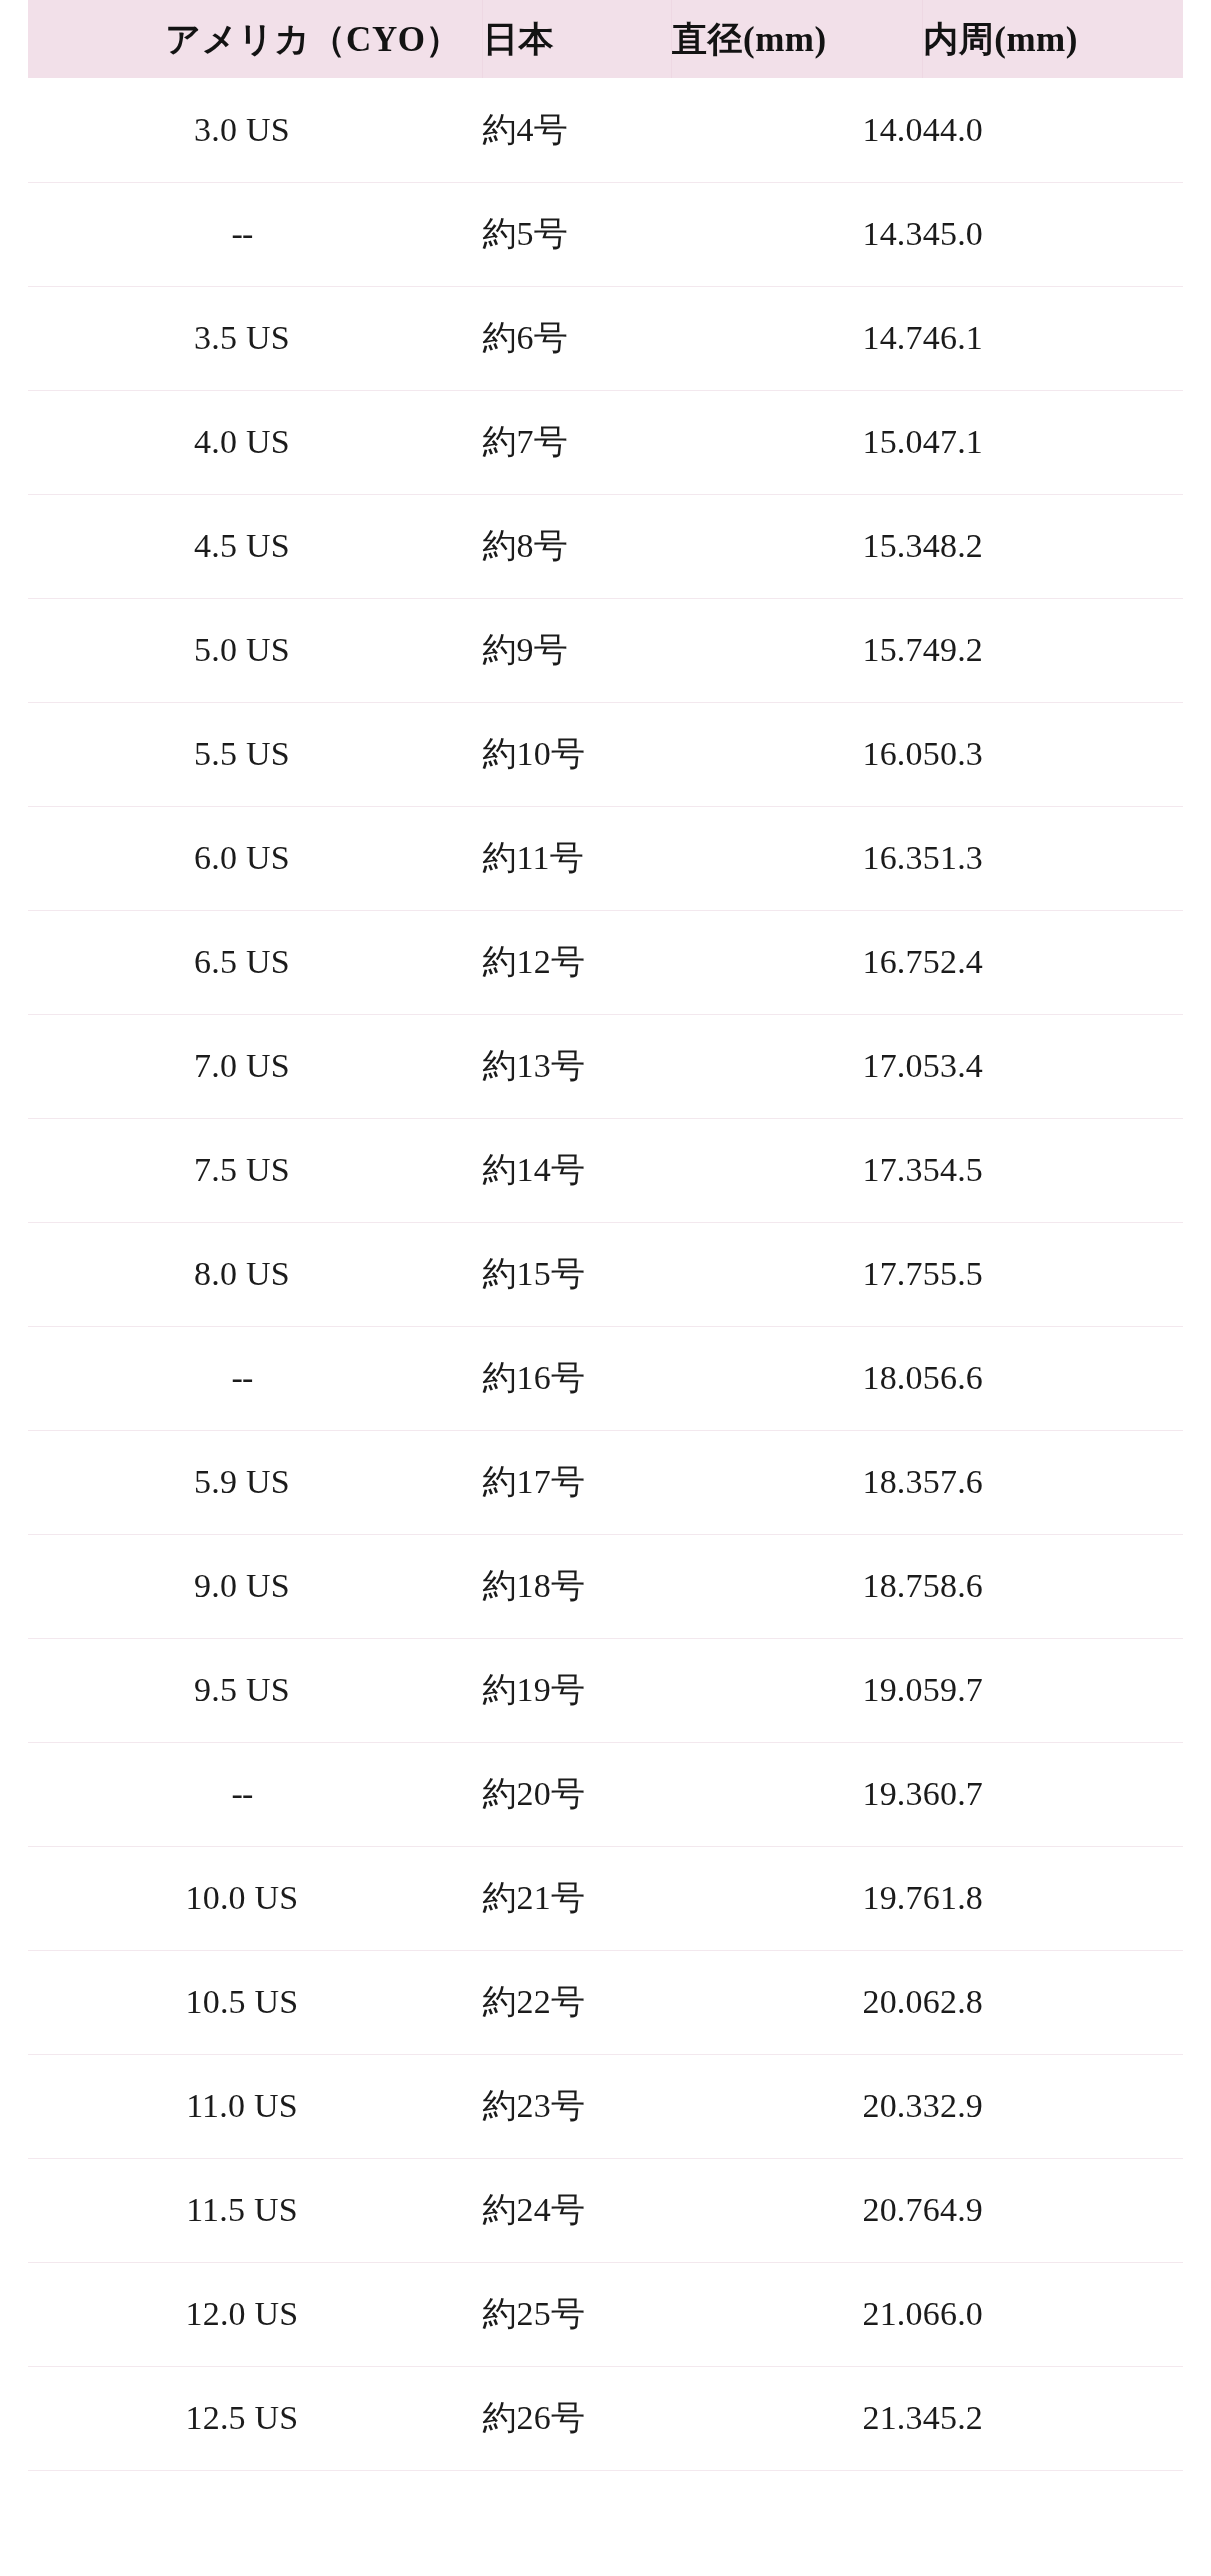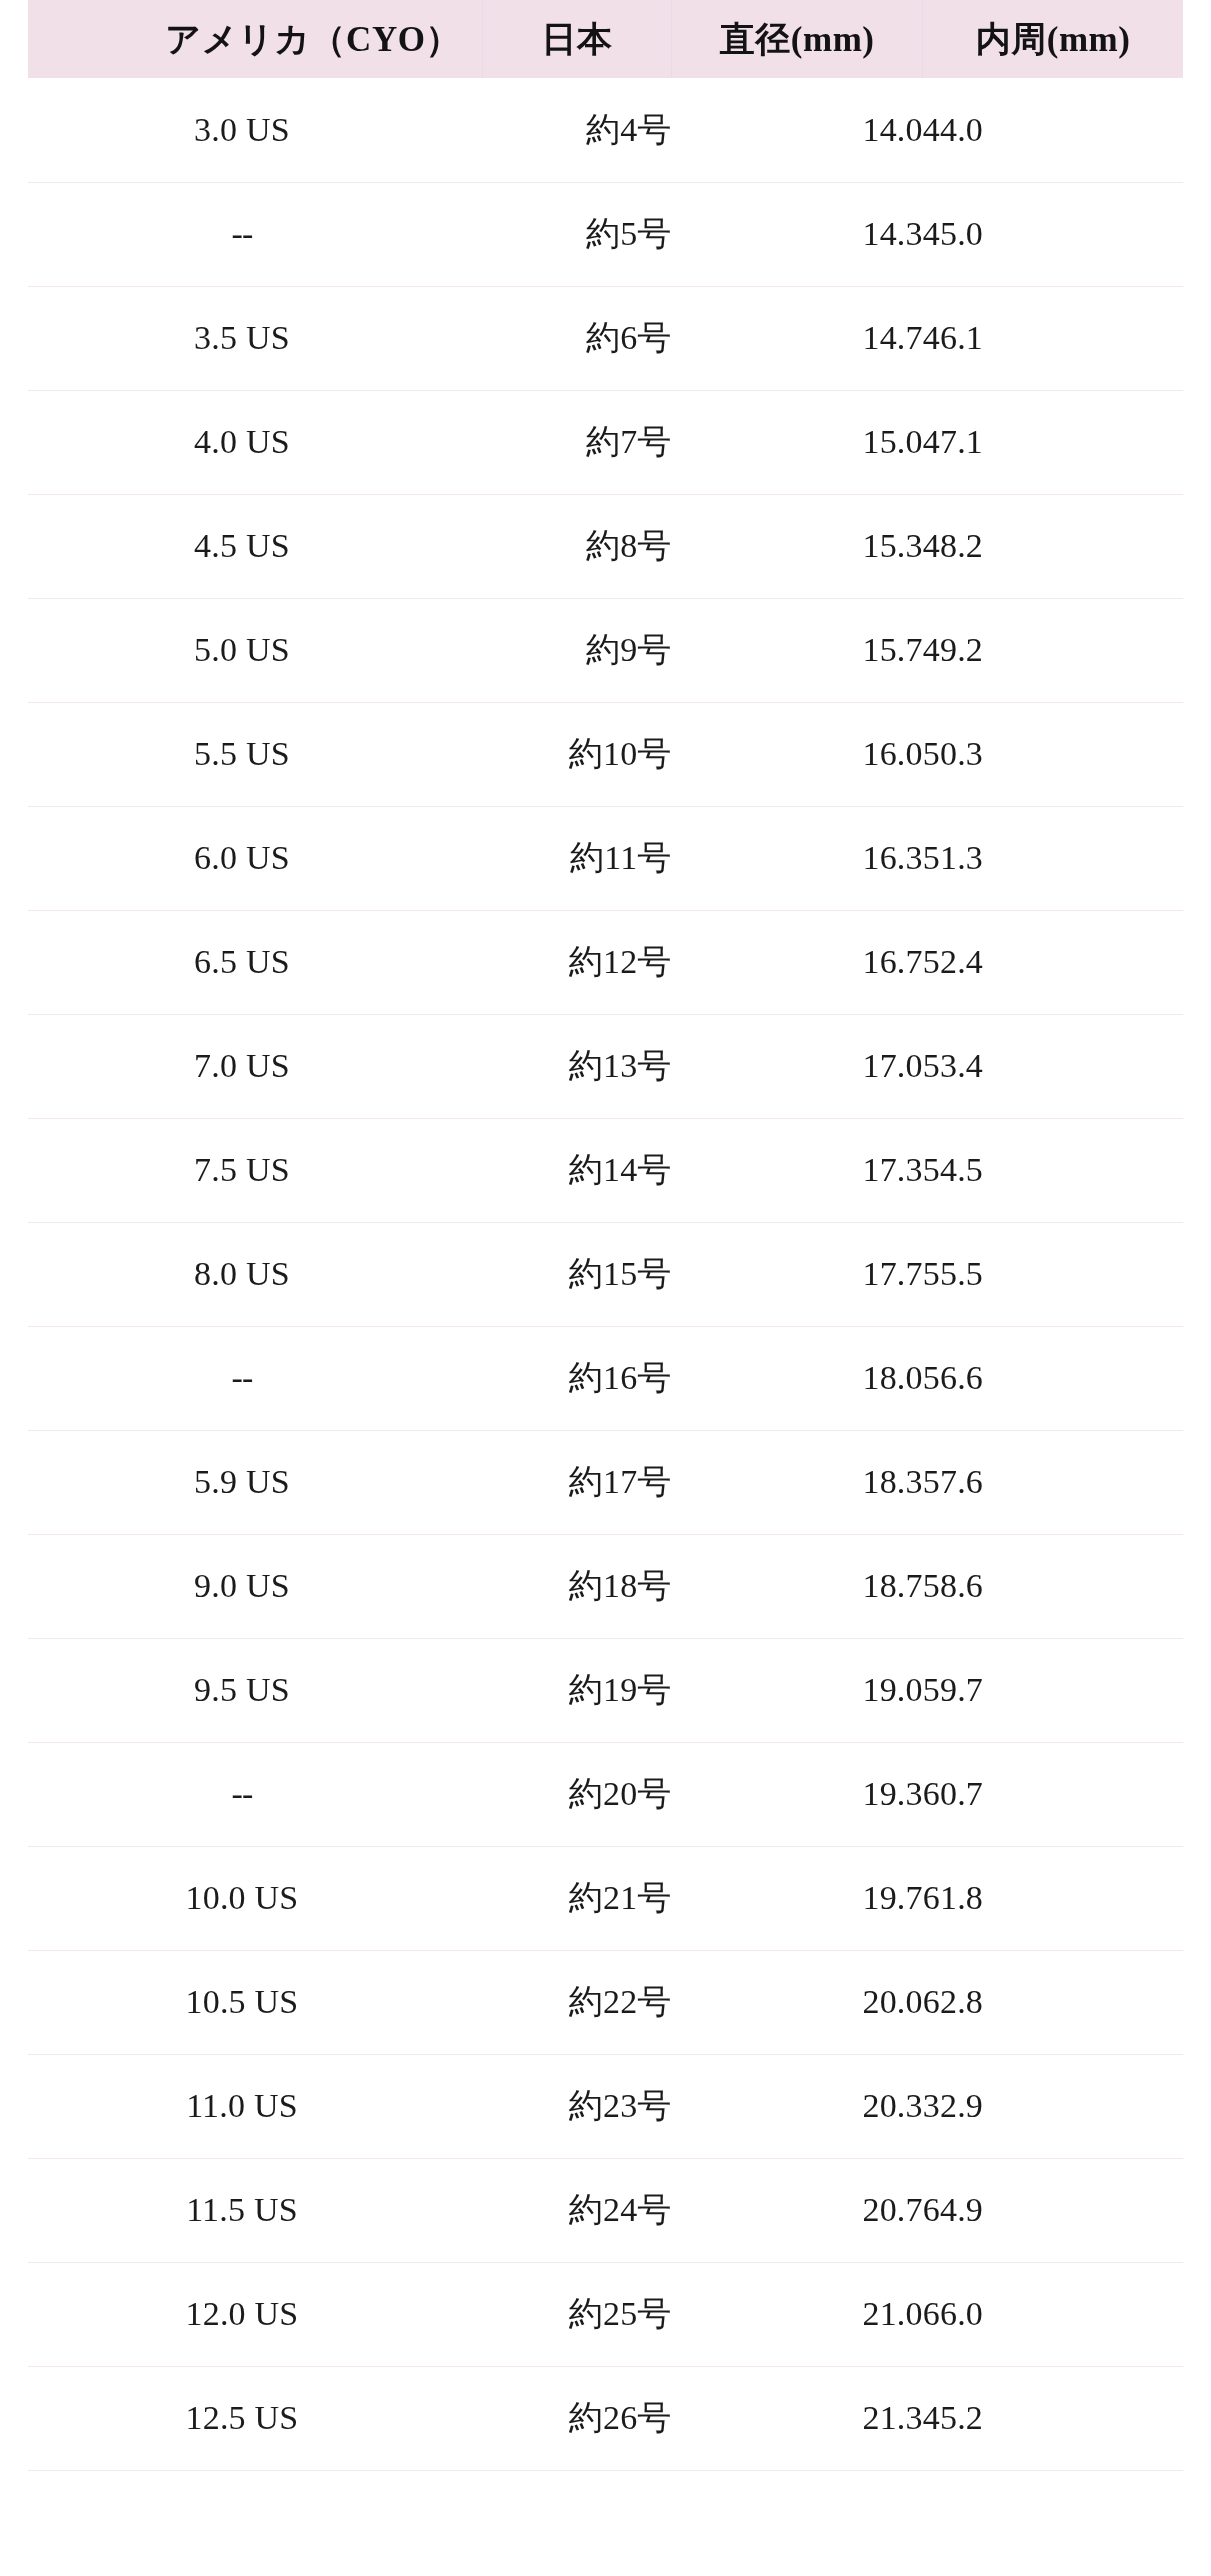--- a/index.html
+++ b/index.html
@@ -33,21 +33,21 @@
   col.c3 { width:251px; }
   col.c4 { width:260px; }
 
   thead th {
     background:#f2e0e9;
     height:78px;
     font-size:35px;
     font-weight:700;
     letter-spacing:0.5px;
     color:#131313;
-    text-align:center;
+    text-align:left;
     vertical-align:middle;
     border-right:1.9px solid #eed8e3;
     white-space:nowrap;
   }
   thead th:last-child { border-right:none; }
   thead th.h1 {
     text-align:right;
     padding-right:21px;
   }
 
@@ -58,21 +58,21 @@
     color:#1b1b1b;
     text-align:center;
     vertical-align:middle;
     border-bottom:1.9px solid #f3e8ee;
     white-space:nowrap;
     letter-spacing:0.2px;
   }
   tbody tr:last-child td { border-bottom:1.9px solid #f3e8ee; }
 
   tbody td.col-us   { padding-right:26.5px; }
-  tbody td.col-jp   { text-align:right; }
+  tbody td.col-jp   { text-align:left; }
   tbody td.col-dia  { text-align:right; }
   tbody td.col-circ { text-align:left; }
 
   td.dash { color:#1b1b1b; letter-spacing:-0.9px; }
 </style>
 </head>
 <body>
 
 <div class="sheet">
   <table class="size-table">

